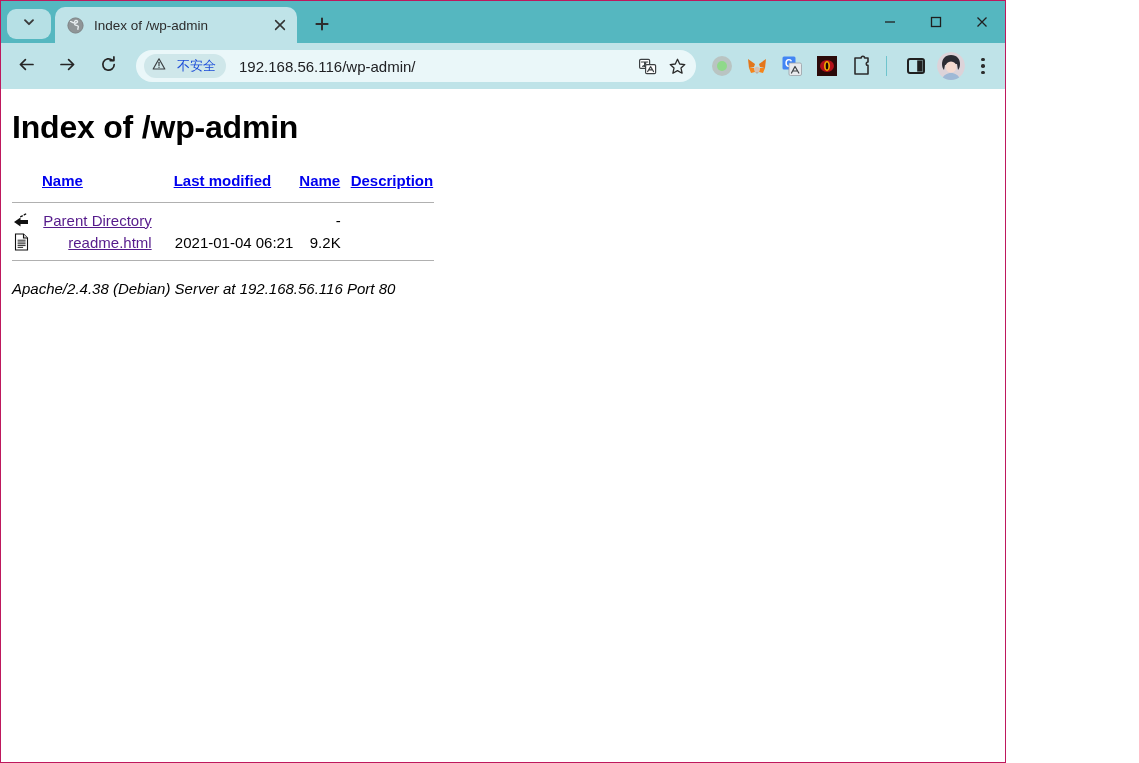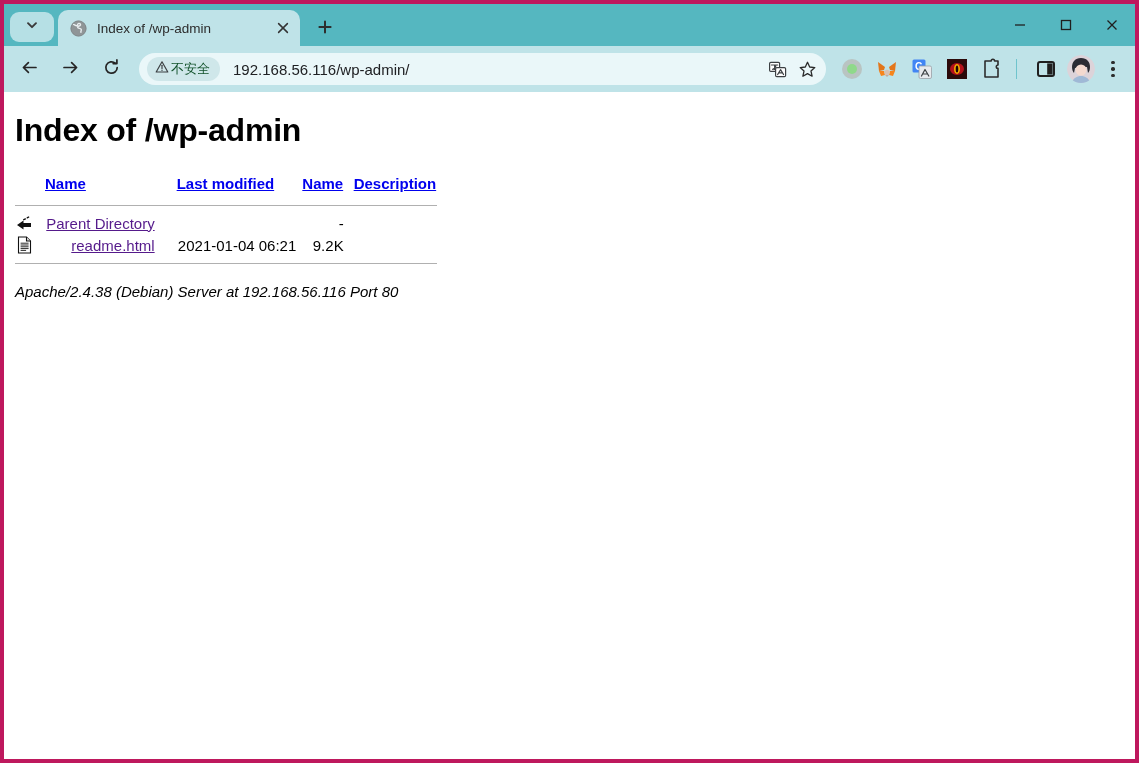--- a/index.html
+++ b/index.html
@@ -9,24 +9,24 @@
   }
   body {
     width: 1139px;
     height: 763px;
     overflow: hidden;
     font-family: "Liberation Sans", sans-serif;
   }
 
   .window {
     position: relative;
-    width: 1139px;
+    width: 1006px;
     height: 763px;
     box-sizing: border-box;
-    border: 4px solid #be185d;
+    border: 1px solid #be185d;
     background: #ffffff;
     overflow: hidden;
   }
 
   
   .tabstrip {
     position: relative;
     height: 42px;
     background: #55b7c0;
     display: flex;
@@ -139,22 +139,22 @@
     height: 24px;
     border-radius: 12px;
     background: #cfe7ea;
     display: flex;
     align-items: center;
     padding: 0 10px 0 8px;
     flex: none;
   }
   .secchip-text {
     font-size: 13px;
-    color: #14532d;
-    margin-left: 2px;
+    color: #1d4ed8;
+    margin-left: 11px;
     white-space: nowrap;
     font-family: Liberation Mono, monospace;
   }
   .url {
     font-size: 15px;
     color: #202124;
     margin-left: 13px;
     white-space: nowrap;
     overflow: hidden;
     text-overflow: ellipsis;

